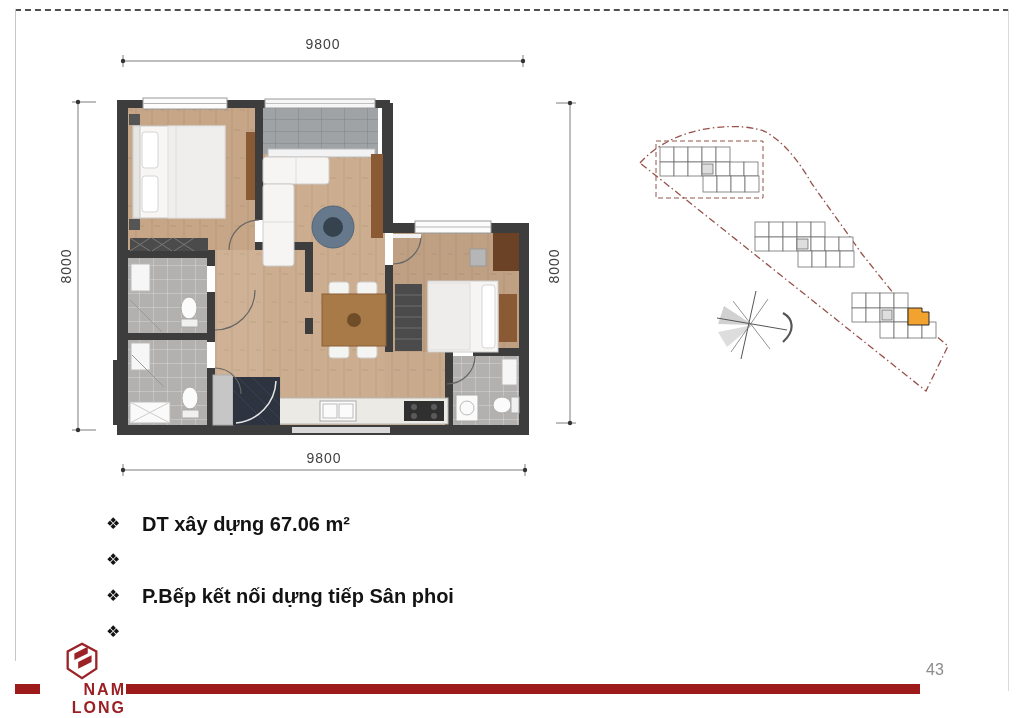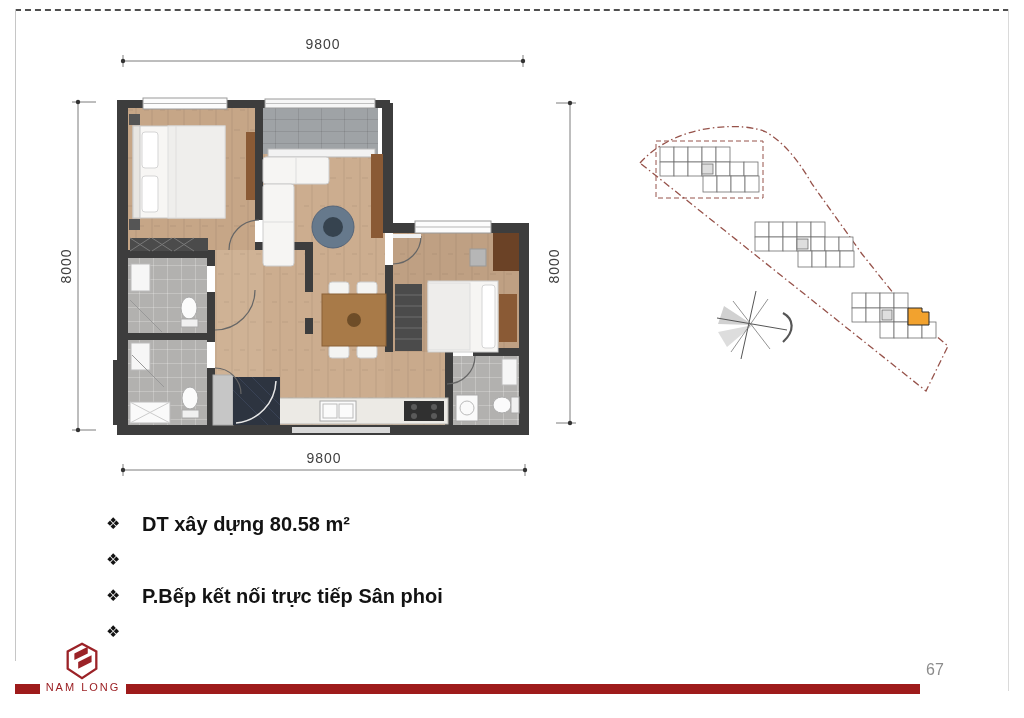--- a/index.html
+++ b/index.html
@@ -14,21 +14,21 @@
   .dim{color:#3f3f3f;font-size:14px;letter-spacing:1px;text-align:center;}
   .dim.v{transform:rotate(-90deg);}
   
   .bullets{left:106px;top:512px;width:620px;}
   .bullet-row{display:flex;align-items:flex-start;margin-bottom:12px;height:24px;}
   .bullet-marker{width:36px;font-size:16px;line-height:24px;color:#131313;flex:none;}
   .bullet-text{font-size:20px;font-weight:bold;color:#131313;line-height:24px;white-space:nowrap;}
   
   .footer-block-left{left:15px;top:684px;width:25px;height:10px;background:#9e1b1b;}
   .footer-bar{left:126px;top:684px;width:794px;height:10px;background:#9e1b1b;}
-  .brand-name{left:40px;top:681px;width:86px;text-align:center;font-size:11px;font-weight:normal;
+  .brand-name{left:40px;top:681px;width:86px;text-align:right;font-size:16px;font-weight:bold;
               letter-spacing:2px;color:#9b1f23;}
   .page-number{left:926px;top:661px;font-size:16px;color:#8c8c8c;}
   svg{display:block;}
 </style>
 </head>
 <body>
 
 <div class="slide">
 
   <div class="abs frame-top"></div>
@@ -321,37 +321,37 @@
   </svg>
 
   <div class="abs dim" style="left:123px;top:36px;width:400px;">9800</div>
   <div class="abs dim" style="left:123px;top:450px;width:402px;">9800</div>
   <div class="abs dim v" style="left:36px;top:258px;width:60px;">8000</div>
   <div class="abs dim v" style="left:524px;top:258px;width:60px;">8000</div>
 
   <div class="abs bullets">
     <div class="bullet-row">
       <span class="bullet-marker">❖</span>
-      <span class="bullet-text">DT xây dựng 80.58 m²</span>
+      <span class="bullet-text">DT xây dựng 67.06 m²</span>
     </div>
     <div class="bullet-row">
       <span class="bullet-marker">❖</span>
     </div>
     <div class="bullet-row">
       <span class="bullet-marker">❖</span>
-      <span class="bullet-text">P.Bếp kết nối trực tiếp Sân phoi</span>
+      <span class="bullet-text">P.Bếp kết nối dựng tiếp Sân phoi</span>
     </div>
     <div class="bullet-row">
       <span class="bullet-marker">❖</span>
     </div>
   </div>
 
   <svg class="abs" style="left:62px;top:641px;" width="40" height="42" viewBox="0 0 40 44">
     <path d="M20,3 L35,11 L35,29 L20,39 L5,29 L5,11 Z" fill="none" stroke="#9b2227" stroke-width="2.4"></path>
     <polygon points="12,13 26,6 26,13 12,20" fill="#9b2227"></polygon>
     <polygon points="16,22 30,15 30,22 16,29" fill="#9b2227"></polygon>
   </svg>
   <div class="abs brand-name">NAM LONG</div>
   <div class="abs footer-block-left"></div>
   <div class="abs footer-bar"></div>
-  <div class="abs page-number">67</div>
+  <div class="abs page-number">43</div>
 
 </div>
 
 </body></html>

